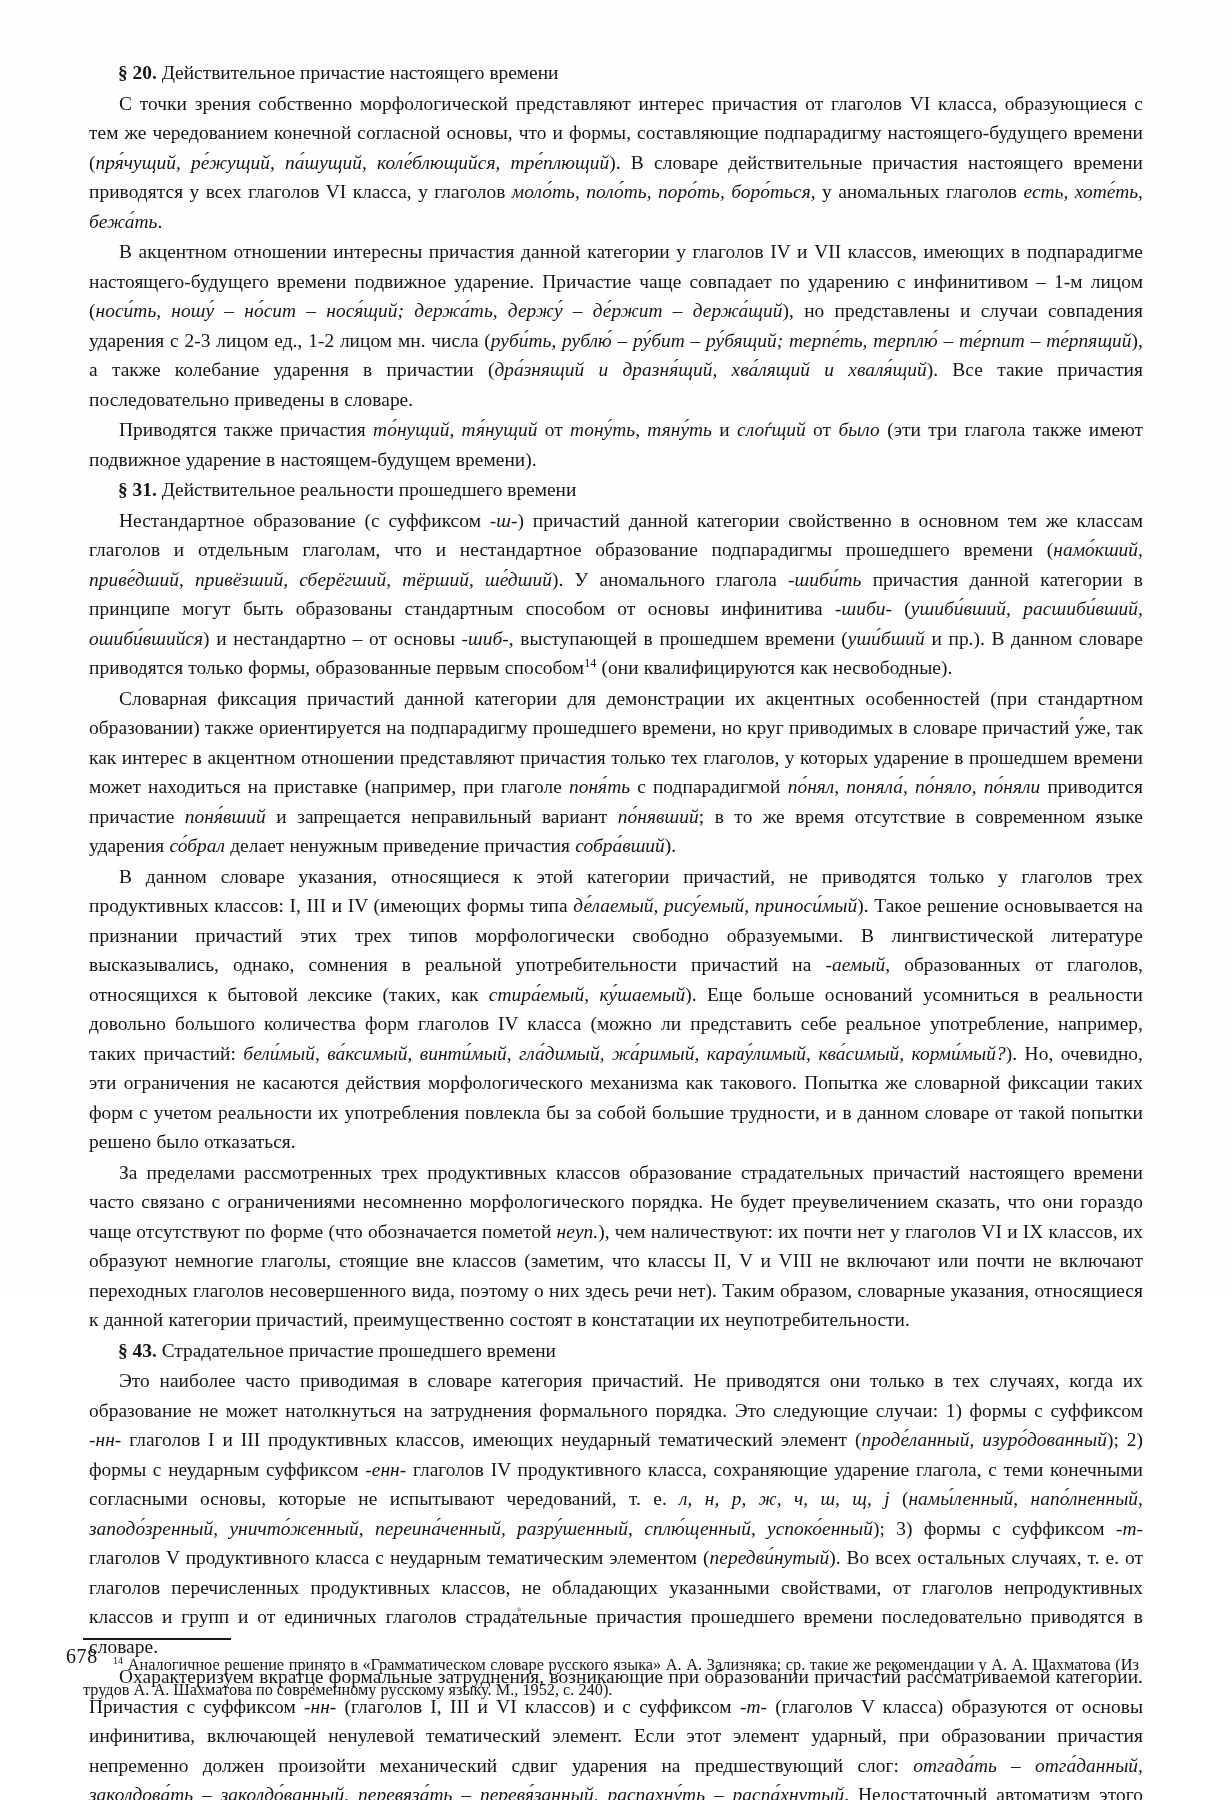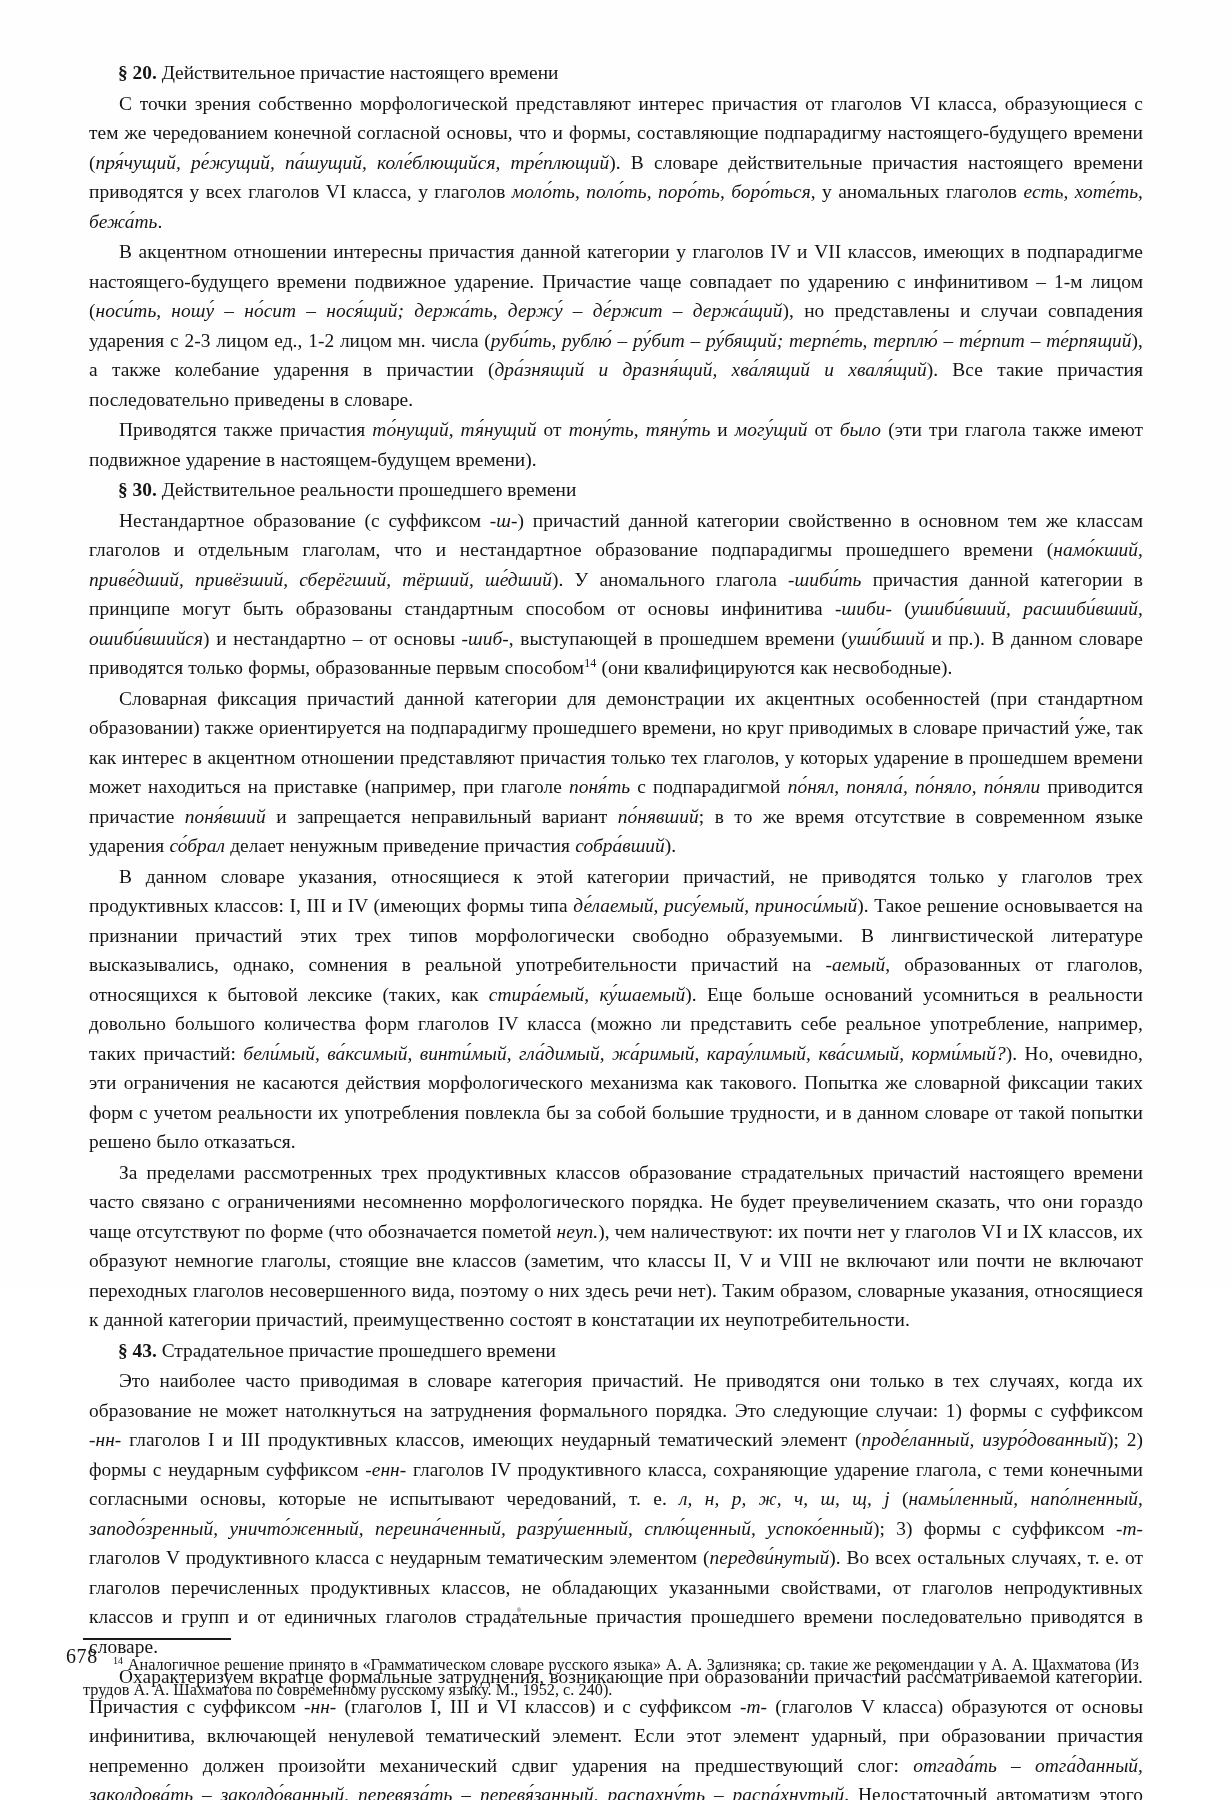--- a/index.html
+++ b/index.html
@@ -100,24 +100,24 @@
 <div class="page">
 
   <div class="content">
 
     <p class="sect">
       <span class="sectnum">§ 20.</span>
       <span class="secttitle">Действительное причастие настоящего времени</span>
     </p>
     <p class="para">С точки зрения собственно морфологической представляют интерес причастия от глаголов VI класса, образующиеся с тем же чередованием конечной согласной основы, что и формы, составляющие подпарадигму настоящего-будущего времени (<i>пря́чущий, ре́жущий, па́шущий, коле́блющийся, тре́плющий</i>). В словаре действительные причастия настоящего времени приводятся у всех глаголов VI класса, у глаголов <i>моло́ть, поло́ть, поро́ть, боро́ться</i>, у аномальных глаголов <i>есть, хоте́ть, бежа́ть</i>.</p>
     <p class="para">В акцентном отношении интересны причастия данной категории у глаголов IV и VII классов, имеющих в подпарадигме настоящего-будущего времени подвижное ударение. Причастие чаще совпадает по ударению с инфинитивом – 1-м лицом (<i>носи́ть, ношу́ – но́сит – нося́щий; держа́ть, держу́ – де́ржит – держа́щий</i>), но представлены и случаи совпадения ударения с 2-3 лицом ед., 1-2 лицом мн. числа (<i>руби́ть, рублю́ – ру́бит – ру́бящий; терпе́ть, терплю́ – те́рпит – те́рпящий</i>), а также колебание ударення в причастии (<i>дра́знящий и дразня́щий, хва́лящий и хваля́щий</i>). Все такие причастия последовательно приведены в словаре.</p>
-    <p class="para">Приводятся также причастия <i>то́нущий, тя́нущий</i> от <i>тону́ть, тяну́ть</i> и <i>могу́щий</i> от <i>было</i> (эти три глагола также имеют подвижное ударение в настоящем-будущем времени).</p>
+    <p class="para">Приводятся также причастия <i>то́нущий, тя́нущий</i> от <i>тону́ть, тяну́ть</i> и <i>слоѓщий</i> от <i>было</i> (эти три глагола также имеют подвижное ударение в настоящем-будущем времени).</p>
 
     <p class="sect">
-      <span class="sectnum">§ 30.</span>
+      <span class="sectnum">§ 31.</span>
       <span class="secttitle">Действительное реальности прошедшего времени</span>
     </p>
     <p class="para">Нестандартное образование (с суффиксом <i>-ш-</i>) причастий данной категории свойственно в основном тем же классам глаголов и отдельным глаголам, что и нестандартное образование подпарадигмы прошедшего времени (<i>намо́кший, приве́дший, привёзший, сберёгший, тёрший, ше́дший</i>). У аномального глагола <i>-шиби́ть</i> причастия данной категории в принципе могут быть образованы стандартным способом от основы инфинитива <i>-шиби-</i> (<i>ушиби́вший, расшиби́вший, ошиби́вшийся</i>) и нестандартно – от основы <i>-шиб-</i>, выступающей в прошедшем времени (<i>уши́бший</i> и пр.). В данном словаре приводятся только формы, образованные первым способом<sup>14</sup> (они квалифицируются как несвободные).</p>
     <p class="para">Словарная фиксация причастий данной категории для демонстрации их акцентных особенностей (при стандартном образовании) также ориентируется на подпарадигму прошедшего времени, но круг приводимых в словаре причастий у́же, так как интерес в акцентном отношении представляют причастия только тех глаголов, у которых ударение в прошедшем времени может находиться на приставке (например, при глаголе <i>поня́ть</i> с подпарадигмой <i>по́нял, поняла́, по́няло, по́няли</i> приводится причастие <i>поня́вший</i> и запрещается неправильный вариант <i>по́нявший</i>; в то же время отсутствие в современном языке ударения <i>со́брал</i> делает ненужным приведение причастия <i>собра́вший</i>).</p>
 
     <p class="para">В данном словаре указания, относящиеся к этой категории причастий, не приводятся только у глаголов трех продуктивных классов: I, III и IV (имеющих формы типа <i>де́лаемый, рису́емый, приноси́мый</i>). Такое решение основывается на признании причастий этих трех типов морфологически свободно образуемыми. В лингвистической литературе высказывались, однако, сомнения в реальной употребительности причастий на <i>-аемый</i>, образованных от глаголов, относящихся к бытовой лексике (таких, как <i>стира́емый, ку́шаемый</i>). Еще больше оснований усомниться в реальности довольно большого количества форм глаголов IV класса (можно ли представить себе реальное употребление, например, таких причастий: <i>бели́мый, ва́ксимый, винти́мый, гла́димый, жа́римый, карау́лимый, ква́симый, корми́мый?</i>). Но, очевидно, эти ограничения не касаются действия морфологического механизма как такового. Попытка же словарной фиксации таких форм с учетом реальности их употребления повлекла бы за собой большие трудности, и в данном словаре от такой попытки решено было отказаться.</p>
     <p class="para">За пределами рассмотренных трех продуктивных классов образование страдательных причастий настоящего времени часто связано с ограничениями несомненно морфологического порядка. Не будет преувеличением сказать, что они гораздо чаще отсутствуют по форме (что обозначается пометой <i>неуп.</i>), чем наличествуют: их почти нет у глаголов VI и IX классов, их образуют немногие глаголы, стоящие вне классов (заметим, что классы II, V и VIII не включают или почти не включают переходных глаголов несовершенного вида, поэтому о них здесь речи нет). Таким образом, словарные указания, относящиеся к данной категории причастий, преимущественно состоят в констатации их неупотребительности.</p>
 
     <p class="sect">
       <span class="sectnum">§ 43.</span>

